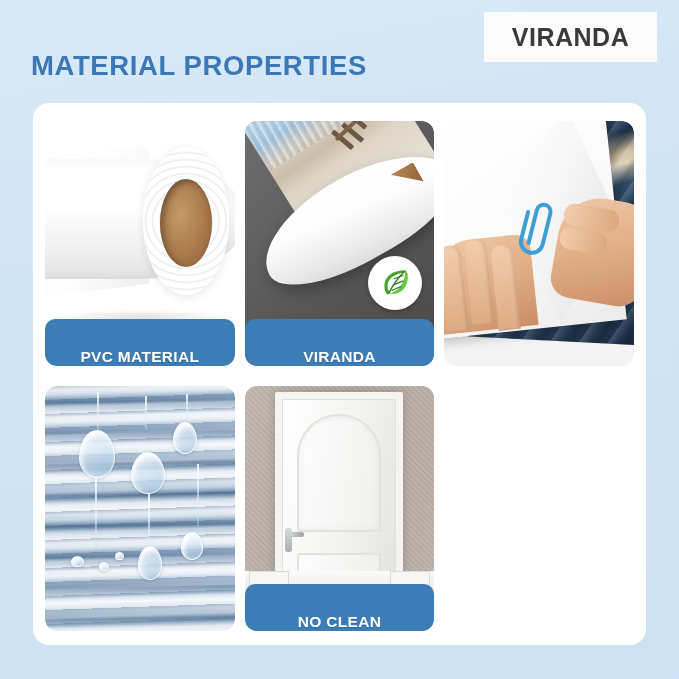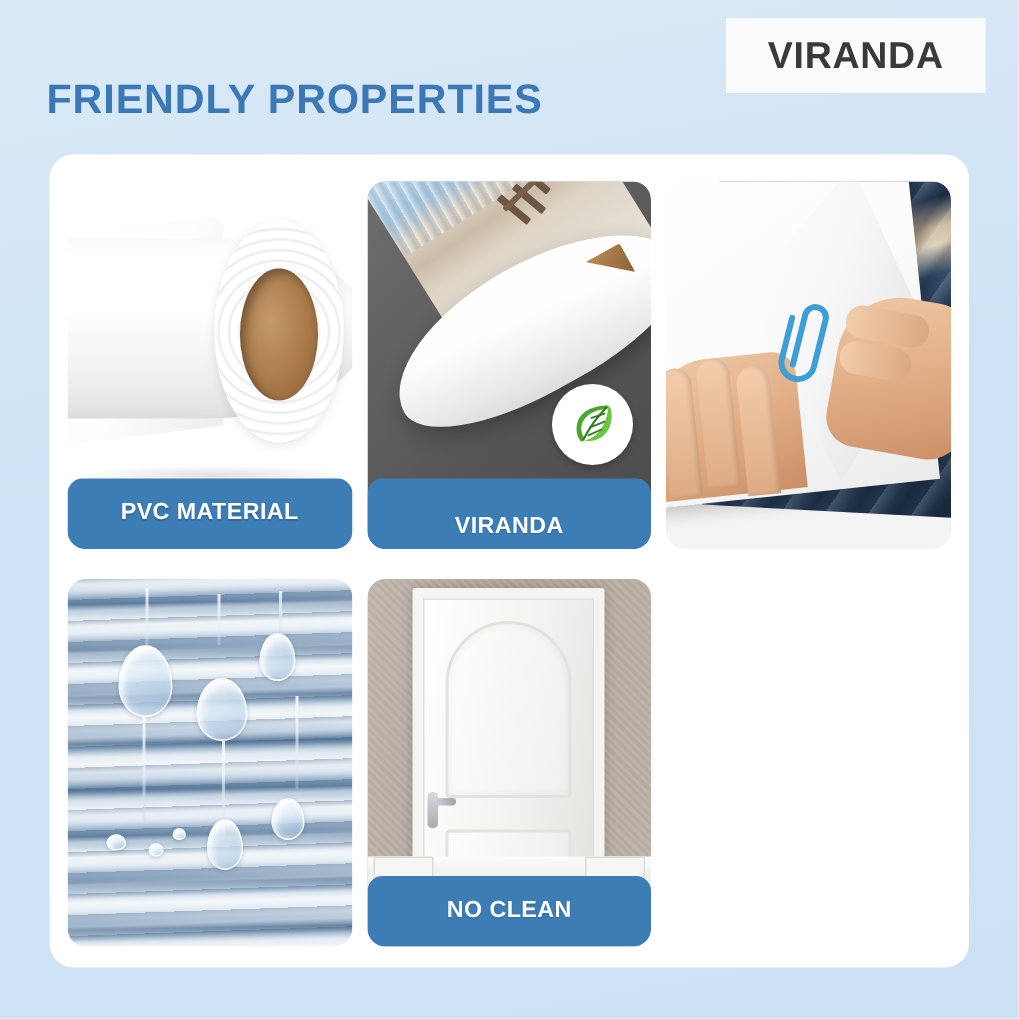--- a/index.html
+++ b/index.html
@@ -94,21 +94,21 @@
     border-radius: 12px;
   }
 
   .card-label {
     position: absolute;
     left: 0; right: 0; bottom: 0;
     height: 47px;
     background: #3d7db5;
     border-radius: 10px;
     display: flex;
-    align-items: center;
+    align-items: flex-end;
     justify-content: center;
     text-align: center;
     z-index: 6;
   }
 
   .card-label span {
     color: #ffffff;
     font-size: 15.5px;
     font-weight: bold;
     letter-spacing: 0.3px;
@@ -529,21 +529,21 @@
     background: #f6f6f4;
     z-index: 3;
   }
   .skirt-l { left: 4px; }
   .skirt-r { right: 4px; }
 </style>
 </head>
 <body>
 
 <div class="header">
-  <div class="page-title">FRIENDLY PROPERTIES</div>
+  <div class="page-title">MATERIAL PROPERTIES</div>
   <div class="brand-box">
     <div class="brand-text">VIRANDA</div>
   </div>
 </div>
 
 <div class="panel">
   <div class="grid">
 
     <div class="card">
       <div class="card-media media-pvc">

